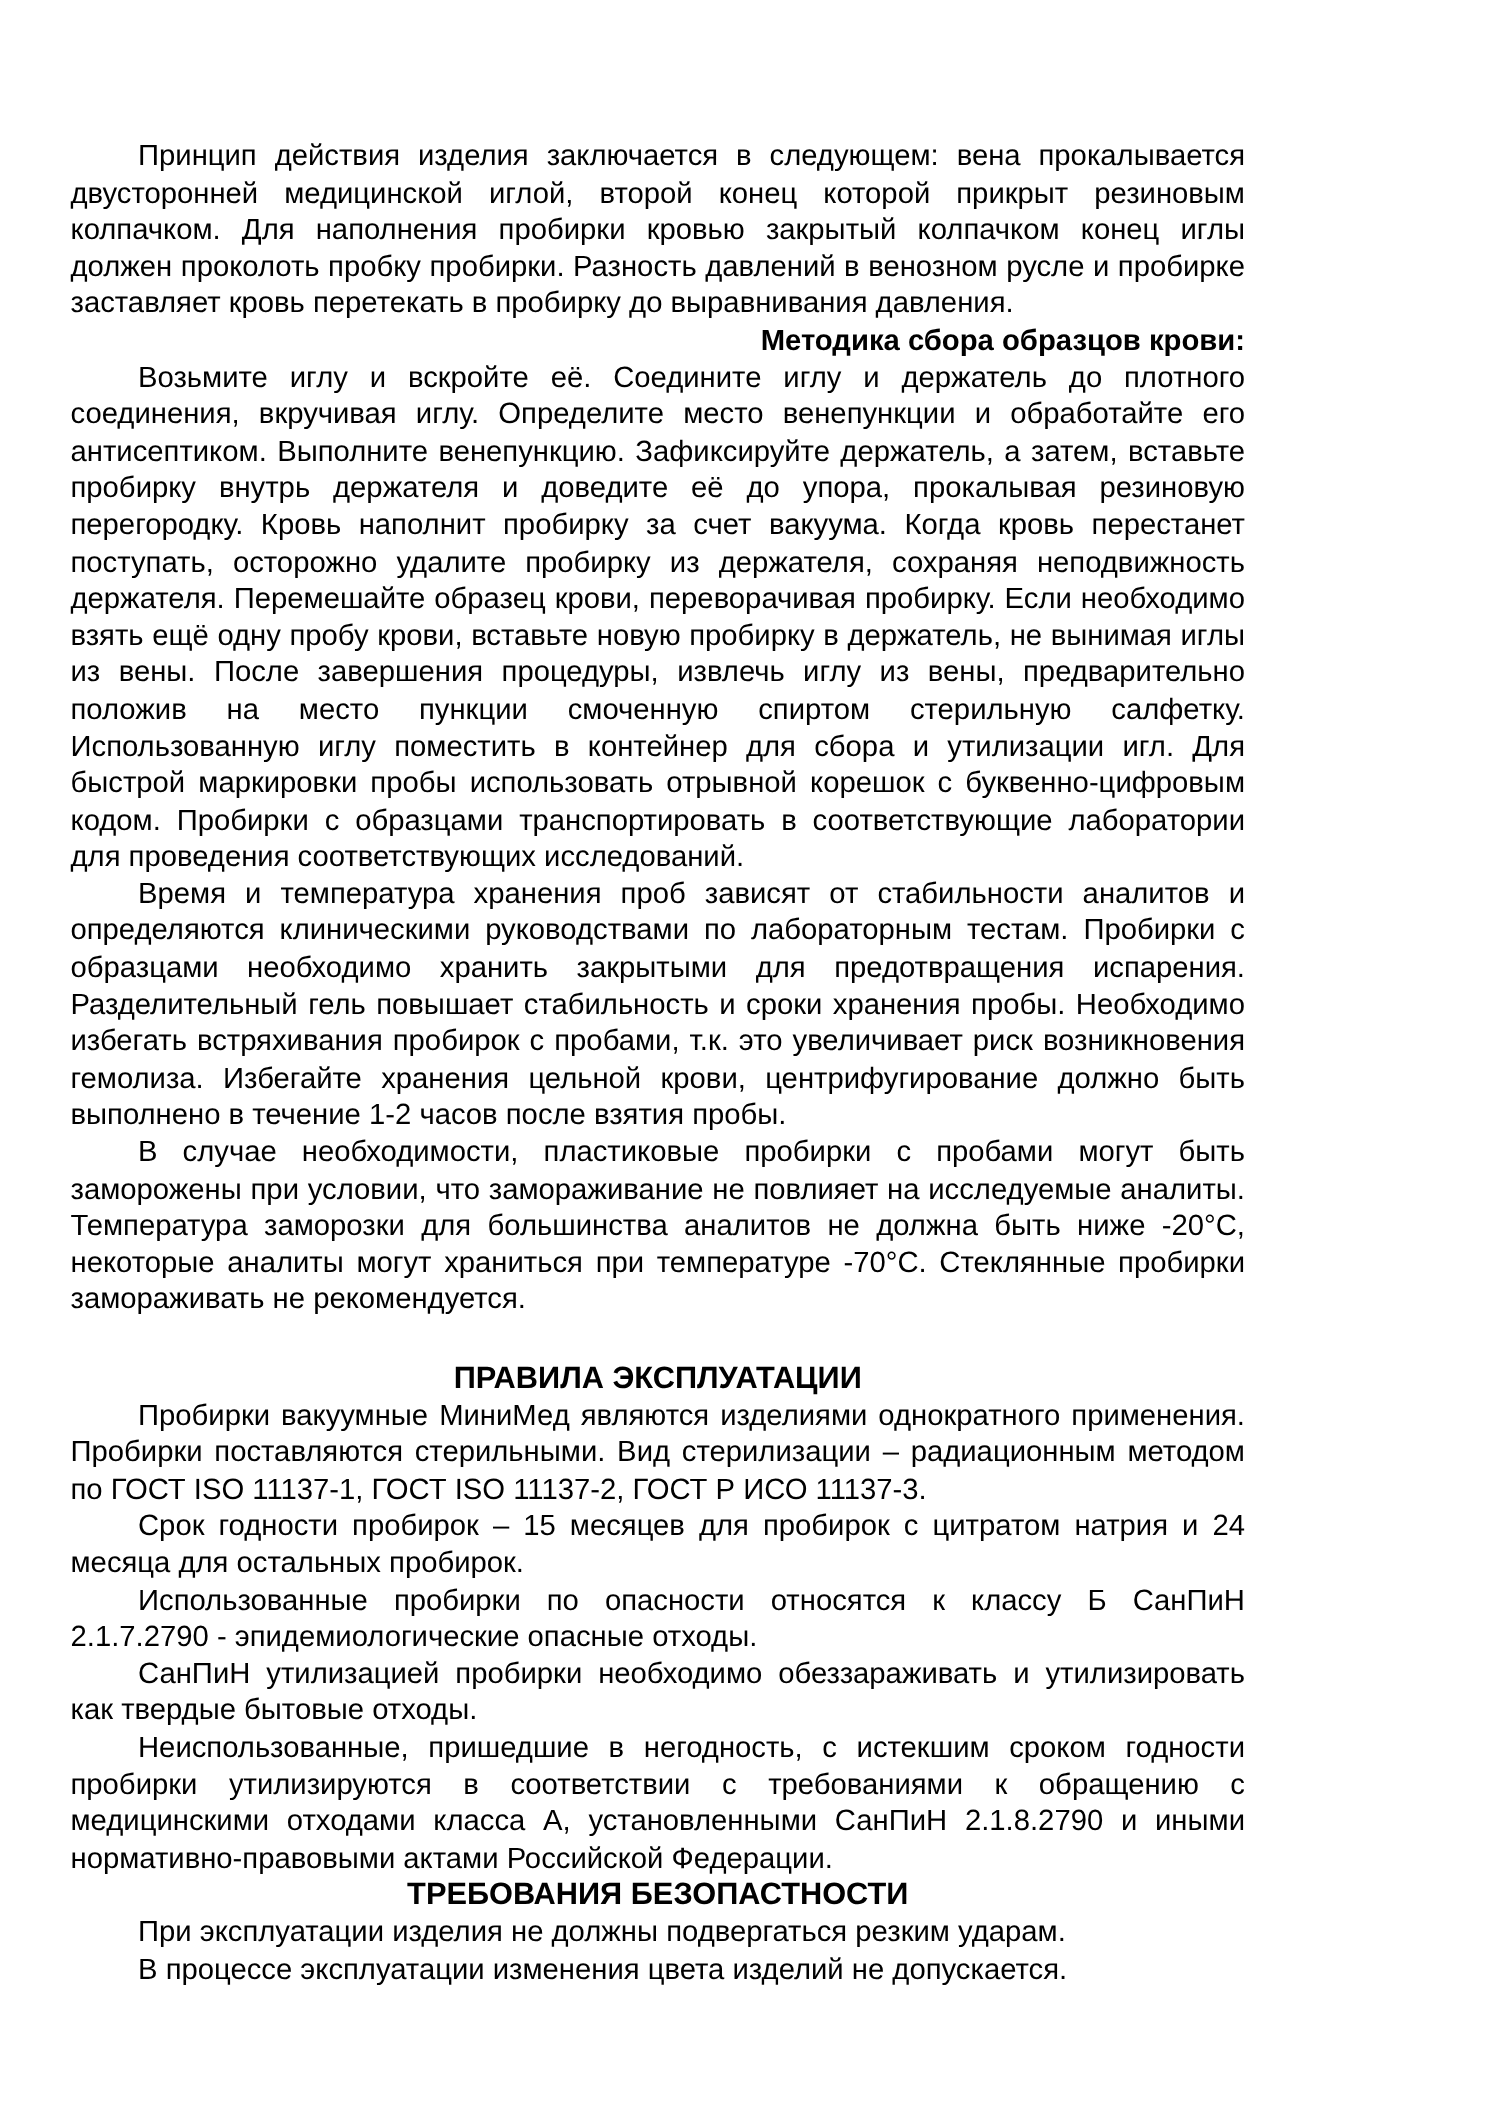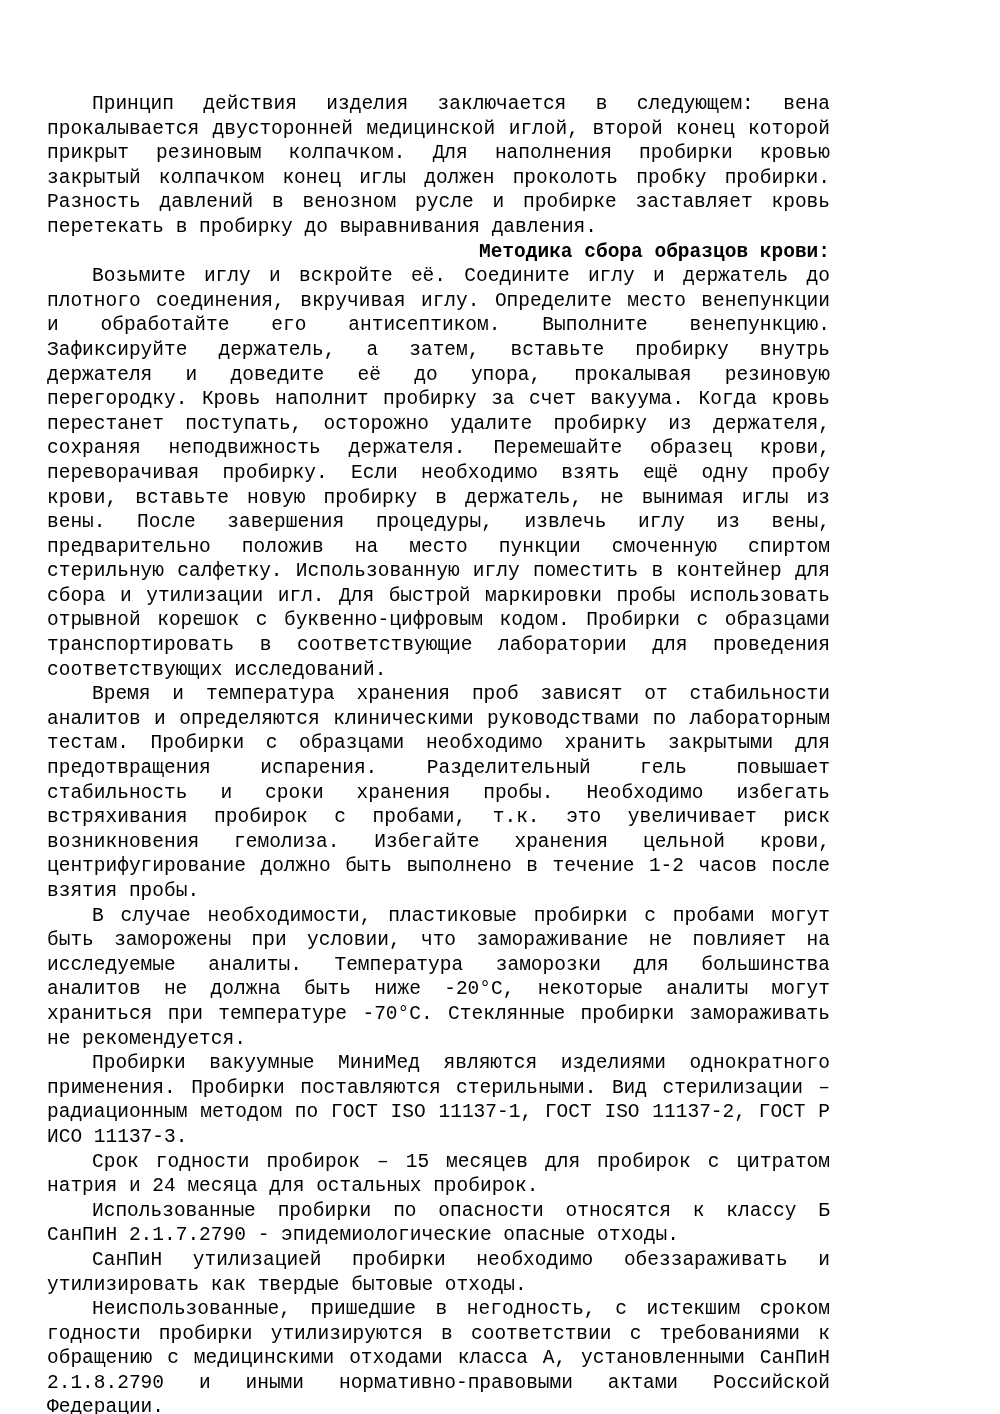--- a/index.html
+++ b/index.html
@@ -6,21 +6,21 @@
     margin: 0;
     padding: 0;
     background: #ffffff;
   }
   .page {
     position: relative;
     width: 952px;
     height: 1414px;
     background: #ffffff;
     color: #000000;
-    font-family: Liberation Mono, monospace;
+    font-family: Liberation Sans, sans-serif;
     font-size: 19.5px;
     line-height: 24.6px;
     box-sizing: border-box;
     padding: 92px 122px 17px 47px;
     overflow: hidden;
   }
   .para {
     margin: 0;
     text-align: justify;
     text-align-last: left;
@@ -52,31 +52,33 @@
 
   <p class="lead-heading">Методика сбора образцов крови:</p>
 
   <p class="para">Возьмите иглу и вскройте её. Соедините иглу и держатель до плотного соединения, вкручивая иглу. Определите место венепункции и обработайте его антисептиком. Выполните венепункцию. Зафиксируйте держатель, а затем, вставьте пробирку внутрь держателя и доведите её до упора, прокалывая резиновую перегородку. Кровь наполнит пробирку за счет вакуума. Когда кровь перестанет поступать, осторожно удалите пробирку из держателя, сохраняя неподвижность держателя. Перемешайте образец крови, переворачивая пробирку. Если необходимо взять ещё одну пробу крови, вставьте новую пробирку в держатель, не вынимая иглы из вены. После завершения процедуры, извлечь иглу из вены, предварительно положив на место пункции смоченную спиртом стерильную салфетку. Использованную иглу поместить в контейнер для сбора и утилизации игл. Для быстрой маркировки пробы использовать отрывной корешок с буквенно-цифровым кодом. Пробирки с образцами транспортировать в соответствующие лаборатории для проведения соответствующих исследований.</p>
 
 
   <p class="para">Время и температура хранения проб зависят от стабильности аналитов и определяются клиническими руководствами по лабораторным тестам. Пробирки с образцами необходимо хранить закрытыми для предотвращения испарения. Разделительный гель повышает стабильность и сроки хранения пробы. Необходимо избегать встряхивания пробирок с пробами, т.к. это увеличивает риск возникновения гемолиза. Избегайте хранения цельной крови, центрифугирование должно быть выполнено в течение 1-2 часов после взятия пробы.</p>
 
   <p class="para">В случае необходимости, пластиковые пробирки с пробами могут быть заморожены при условии, что замораживание не повлияет на исследуемые аналиты. Температура заморозки для большинства аналитов не должна быть ниже -20°С, некоторые аналиты могут храниться при температуре -70°С. Стеклянные пробирки замораживать не рекомендуется.</p>
 
+  <h2 class="center-heading spaced-before">ПРАВИЛА ЭКСПЛУАТАЦИИ</h2>
 
   <p class="para">Пробирки вакуумные МиниМед являются изделиями однократного применения. Пробирки поставляются стерильными. Вид стерилизации – радиационным методом по ГОСТ ISO 11137-1, ГОСТ ISO 11137-2, ГОСТ Р ИСО 11137-3.</p>
 
   <p class="para">Срок годности пробирок – 15 месяцев для пробирок с цитратом натрия и 24 месяца для остальных пробирок.</p>
 
 
 
   <p class="para">Использованные пробирки по опасности относятся к классу Б СанПиН 2.1.7.2790 - эпидемиологические опасные отходы.</p>
 
   <p class="para">СанПиН утилизацией пробирки необходимо обеззараживать и утилизировать как твердые бытовые отходы.</p>
 
   <p class="para">Неиспользованные, пришедшие в негодность, с истекшим сроком годности пробирки утилизируются в соответствии с требованиями к обращению с медицинскими отходами класса А, установленными СанПиН 2.1.8.2790 и иными нормативно-правовыми актами Российской Федерации.</p>
 
   <h2 class="center-heading">ТРЕБОВАНИЯ БЕЗОПАСТНОСТИ</h2>
 
+  <p class="para">При эксплуатации изделия не должны подвергаться резким ударам.</p>
 
   <p class="para">В процессе эксплуатации изменения цвета изделий не допускается.</p>
 
 </div>
 
 </body></html>

